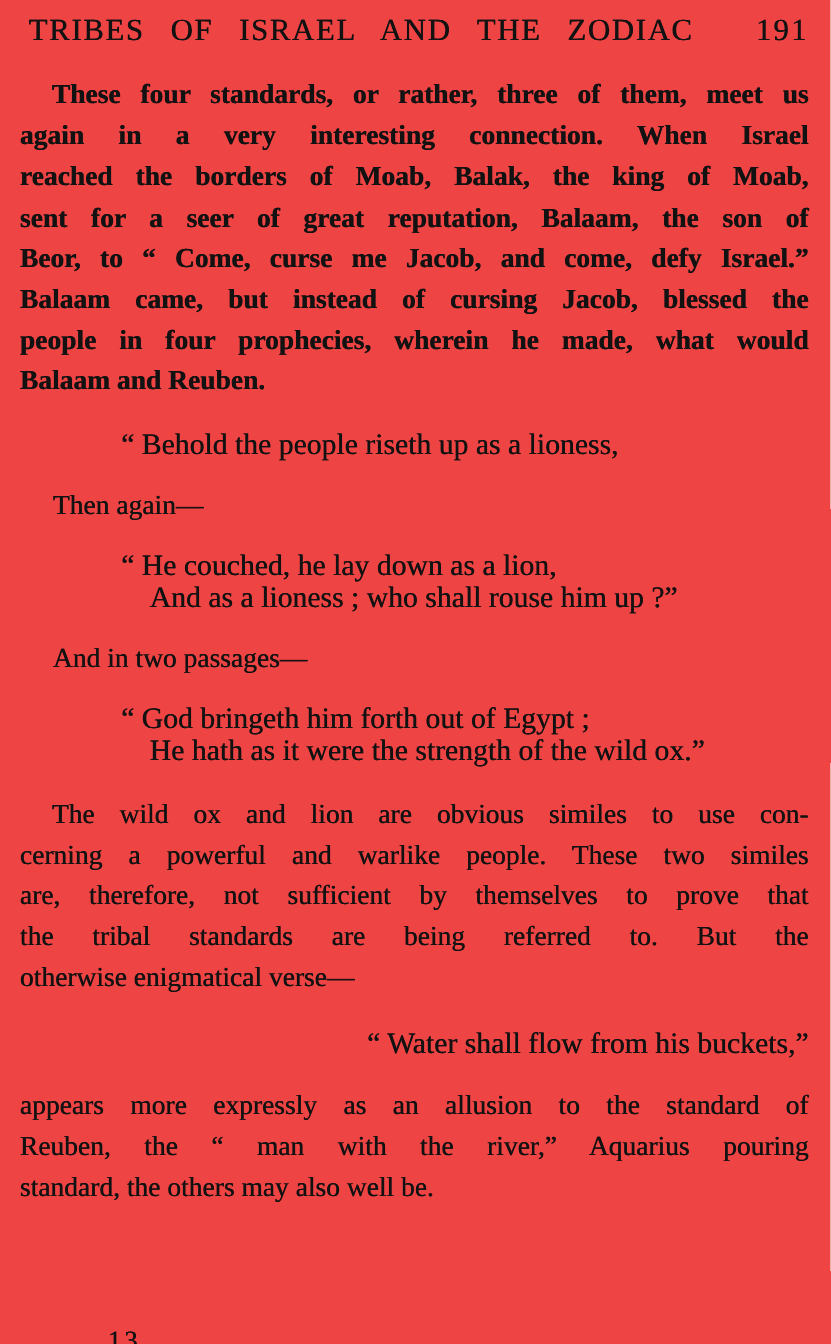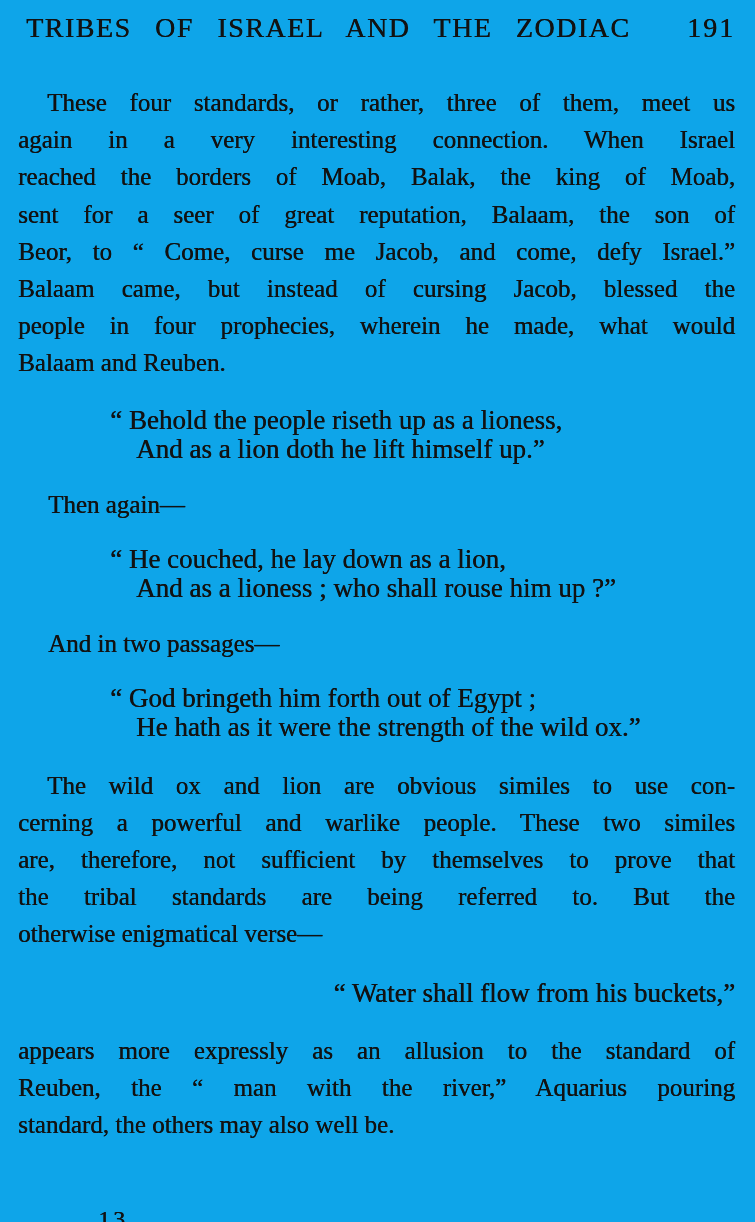--- a/index.html
+++ b/index.html
@@ -4,21 +4,21 @@
 <style>
   html, body {
     margin: 0;
     padding: 0;
     background: #ffffff;
   }
   .page {
     position: relative;
     width: 755px;
     height: 1222px;
-    background: #0ea5e9;
+    background: #ef4444;
     overflow: hidden;
     font-family: "Liberation Serif", "DejaVu Serif", serif;
     color: #121212;
     text-shadow: 0.4px 0 0 currentColor; 
   }
   
   .running-head {
     display: flex;
     justify-content: space-between;
     align-items: baseline;
@@ -38,21 +38,21 @@
     margin: 0 20px 0 18px; 
     font-size: 25px;
   }
   .bl {               
     line-height: 37.2px;
     text-align: justify;
   }
   .bl.j { text-align-last: justify; }   
   .bl.first { text-indent: 29px; }      
   .para { margin-top: 24px; }
-  .para.p1 { margin-top: 40px; }
+  .para.p1 { margin-top: 24px; font-weight: bold; }
   
   .intro {
     margin-top: 22px;
     line-height: 37px;
     text-indent: 30px;
   }
   
   .quote {
     margin: 22px 0 0 92px;
     font-size: 27px;
@@ -94,21 +94,20 @@
       <div class="bl j">reached the borders of Moab, Balak, the king of Moab,</div>
       <div class="bl j">sent for a seer of great reputation, Balaam, the son of</div>
       <div class="bl j">Beor, to “ Come, curse me Jacob, and come, defy Israel.”</div>
       <div class="bl j">Balaam came, but instead of cursing Jacob, blessed the</div>
       <div class="bl j">people in four prophecies, wherein he made, what would</div>
       <div class="bl">Balaam and Reuben.</div>
     </div>
 
     <div class="quote q1">
       <div class="ql">“ Behold the people riseth up as a lioness,</div>
-      <div class="ql cont">And as a lion doth he lift himself up.”</div>
     </div>
 
     <div class="intro">Then again—</div>
 
     <div class="quote">
       <div class="ql">“ He couched, he lay down as a lion,</div>
       <div class="ql cont">And as a lioness ; who shall rouse him up ?”</div>
     </div>
 
     <div class="intro">And in two passages—</div>

